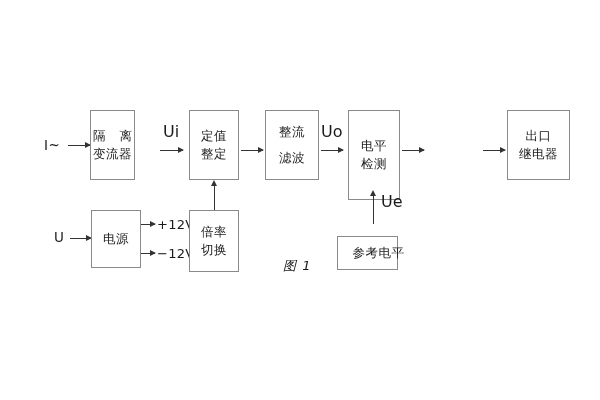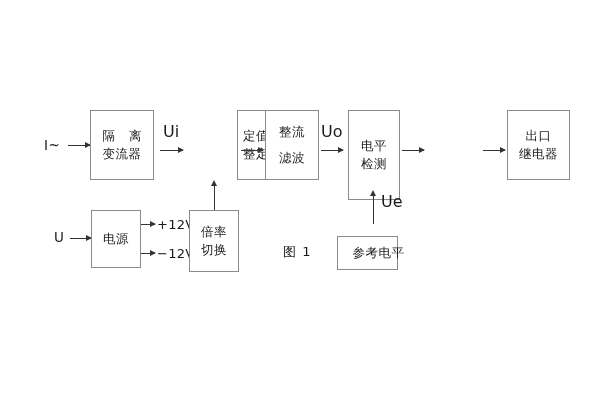--- a/index.html
+++ b/index.html
@@ -84,29 +84,29 @@
   .lbl.src { font-size: 13.5px; letter-spacing: 0.5px; }
 </style>
 </head>
 <body>
 
 <div id="canvas">
 
   <div class="lbl src" style="left:44px; top:137px;">I~</div>
   <div class="arrow-h" style="left:68px; top:145px; width:22px;"></div>
 
-  <div class="block wide-space" style="left:90px; top:110px; width:64px; height:70px;">
+  <div class="block wide-space" style="left:90px; top:110px; width:45px; height:70px;">
     <span class="ln">隔 离</span>
     <span class="ln">变流器</span>
   </div>
 
   <div class="lbl sig" style="left:163px; top:122px;">Ui</div>
   <div class="arrow-h" style="left:160px; top:150px; width:23px;"></div>
 
-  <div class="block" style="left:189px; top:110px; width:38px; height:70px;margin-left:48px;">
+  <div class="block" style="left:189px; top:110px; width:50px; height:70px;">
     <span class="ln">定值</span>
     <span class="ln">整定</span>
   </div>
 
   <div class="arrow-h" style="left:241px; top:150px; width:22px;"></div>
 
   <div class="block" style="left:265px; top:110px; width:54px; height:70px;gap:8px;">
     <span class="ln">整流</span>
     <span class="ln">滤波</span>
   </div>
@@ -149,15 +149,15 @@
 
   <div class="arrow-v" style="left:214px; top:186px; height:24px;"></div>
 
   <div class="block" style="left:337px; top:236px; width:61px; height:34px;padding-left:22px;">
     <span class="ln">参考电平</span>
   </div>
 
   <div class="arrow-v" style="left:373px; top:196px; height:28px;"></div>
   <div class="lbl sig" style="left:381px; top:192px;">Ue</div>
 
-  <div class="lbl caption" style="left:283px; top:243px;">图 1</div>
+  <div class="lbl caption" style="left:283px; top:257px;font-style:italic;">图 1</div>
 
 </div>
 
 </body></html>

